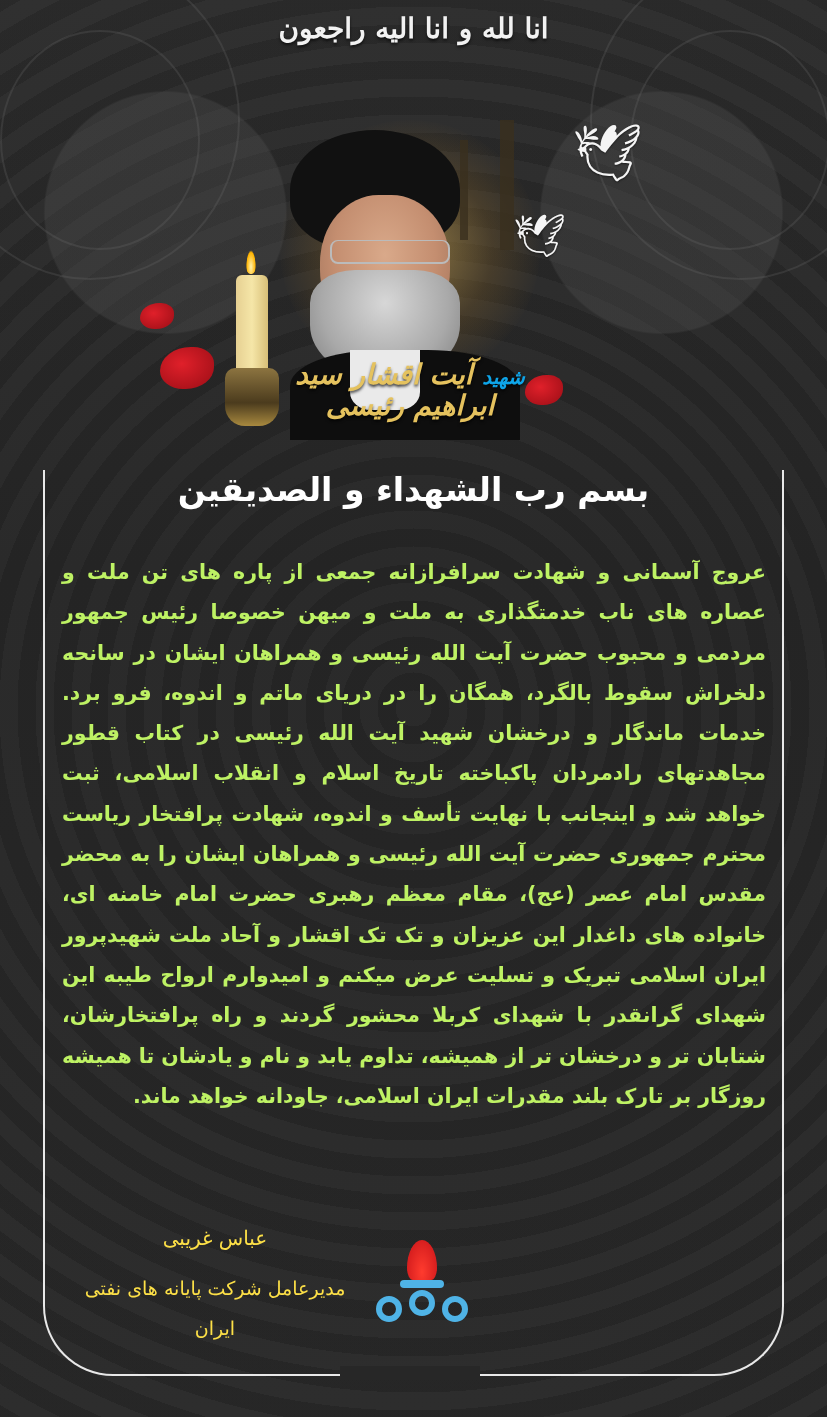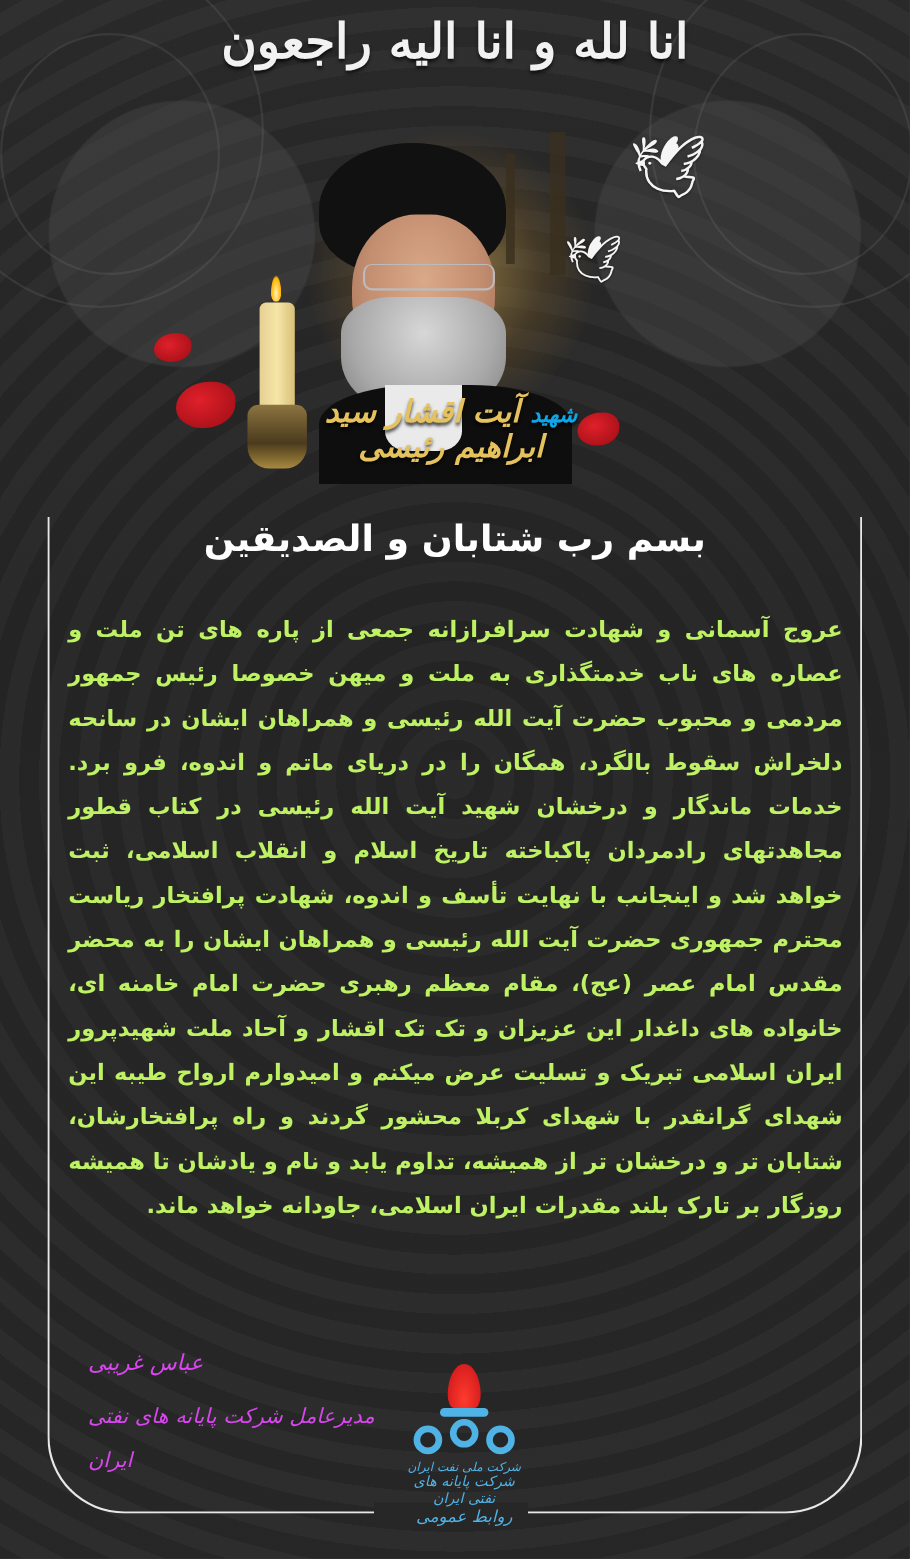--- a/index.html
+++ b/index.html
@@ -13,21 +13,21 @@
       radial-gradient(circle at 80% 15%, rgba(80,80,80,0.35) 0 120px, transparent 122px),
       repeating-radial-gradient(circle at 50% 50%, rgba(255,255,255,0.025) 0 18px, rgba(0,0,0,0.04) 18px 36px),
       linear-gradient(180deg, #2b2b2b 0%, #252525 40%, #282828 100%);
   }
   .ornament {
     position: absolute; border: 2px solid rgba(120,120,120,0.22); border-radius: 50%;
   }
 
   .header-calligraphy {
     position: absolute; top: 12px; left: 0; width: 827px; text-align: center;
-    font-family: "DejaVu Serif", serif; font-size: 44px; font-weight: bold; letter-spacing: 1px;
+    font-family: "DejaVu Serif", serif; font-size: 28px; font-weight: bold; letter-spacing: 1px;
     color: #f2f2f2; text-shadow: 0 2px 3px rgba(0,0,0,0.6); direction: rtl;
   }
 
   .portrait-area { position: absolute; left: 200px; top: 100px; width: 420px; height: 340px; }
   .halo {
     position: absolute; left: 80px; top: 20px; width: 260px; height: 260px; border-radius: 50%;
     background: radial-gradient(circle, rgba(196,160,80,0.65) 0%, rgba(120,90,40,0.35) 45%, transparent 72%);
   }
   .minaret { position: absolute; background: #3a2f1e; opacity: 0.8; }
   .figure-turban {
@@ -89,22 +89,22 @@
     color: #ffffff;
   }
 
   .body-text {
     position: absolute; left: 62px; top: 552px; width: 704px; direction: rtl; text-align: justify;
     text-align-last: right; font-family: "DejaVu Sans", sans-serif; font-weight: bold;
     font-size: 20.5px; line-height: 40.3px; color: #bef264;
   }
 
   .signature {
-    position: absolute; left: 80px; top: 1222px; width: 270px; text-align: left; direction: rtl;
-    font-family: "DejaVu Serif", serif; font-style: italic; color: #d946ef;
+    position: absolute; left: 80px; top: 1222px; width: 270px; text-align: center; direction: rtl;
+    font-family: "DejaVu Serif", serif; color: #fde047;
   }
   .signature .sig-name { font-size: 20px; line-height: 32px; }
   .signature .sig-title { font-size: 19px; line-height: 40px; margin-top: 14px; }
 
   .logo { position: absolute; left: 362px; top: 1240px; width: 120px; height: 165px; text-align: center; direction: rtl; }
   .logo-flame { position: absolute; left: 45px; top: 0; width: 30px; height: 40px;
     background: radial-gradient(ellipse at 50% 80%, #ff3b2e, #d81f1f 70%); border-radius: 50% 50% 20% 20% / 70% 70% 30% 30%; }
   .logo-bar { position: absolute; left: 38px; top: 40px; width: 44px; height: 8px; background: #4fb3e6; border-radius: 4px; }
   .logo-arches { position: absolute; left: 14px; top: 50px; width: 92px; height: 34px; }
   .logo-arches span { position: absolute; top: 6px; width: 26px; height: 26px; border: 6px solid #4fb3e6; border-radius: 50%; }
@@ -149,35 +149,30 @@
 <div class="dove" style="left:513px; top:215px; font-size:42px;">🕊</div>
 
 <div class="name-calligraphy">
   <span class="martyr">شهید</span>
   <span>آیت اقشار سید ابراهیم رئیسی</span>
 </div>
 
 <div class="frame"></div>
 <div class="frame-gap"></div>
 
-<div class="title">بسم رب شتابان و الصدیقین</div>
+<div class="title">بسم رب الشهداء و الصدیقین</div>
 
 <div class="body-text">عروج آسمانی و شهادت سرافرازانه جمعی از پاره های تن ملت و عصاره های ناب خدمتگذاری به ملت و میهن خصوصا رئیس جمهور مردمی و محبوب حضرت آیت الله رئیسی و همراهان ایشان در سانحه دلخراش سقوط بالگرد، همگان را در دریای ماتم و اندوه، فرو برد. خدمات ماندگار و درخشان شهید آیت الله رئیسی در کتاب قطور مجاهدتهای رادمردان پاکباخته تاریخ اسلام و انقلاب اسلامی، ثبت خواهد شد و اینجانب با نهایت تأسف و اندوه، شهادت پرافتخار ریاست محترم جمهوری حضرت آیت الله رئیسی و همراهان ایشان را به محضر مقدس امام عصر (عج)، مقام معظم رهبری حضرت امام خامنه ای، خانواده های داغدار این عزیزان و تک تک اقشار و آحاد ملت شهیدپرور ایران اسلامی تبریک و تسلیت عرض میکنم و امیدوارم ارواح طیبه این شهدای گرانقدر با شهدای کربلا محشور گردند و راه پرافتخارشان، شتابان تر و درخشان تر از همیشه، تداوم یابد و نام و یادشان تا همیشه روزگار بر تارک بلند مقدرات ایران اسلامی، جاودانه خواهد ماند.</div>
 
 <div class="signature">
   <div class="sig-name">عباس غریبی</div>
   <div class="sig-title">مدیرعامل شرکت پایانه های نفتی ایران</div>
 </div>
 
 <div class="logo">
   <div class="logo-flame"></div>
   <div class="logo-bar"></div>
   <div class="logo-arches">
     <span style="left:0;"></span>
     <span style="left:33px; top:0;"></span>
     <span style="left:66px;"></span>
   </div>
-  <div class="logo-text">
-    <div class="l1">شرکت ملی نفت ایران</div>
-    <div class="l2">شرکت پایانه های نفتی ایران</div>
-    <div class="l3">روابط عمومی</div>
-  </div>
 </div>
 
 </body></html>

